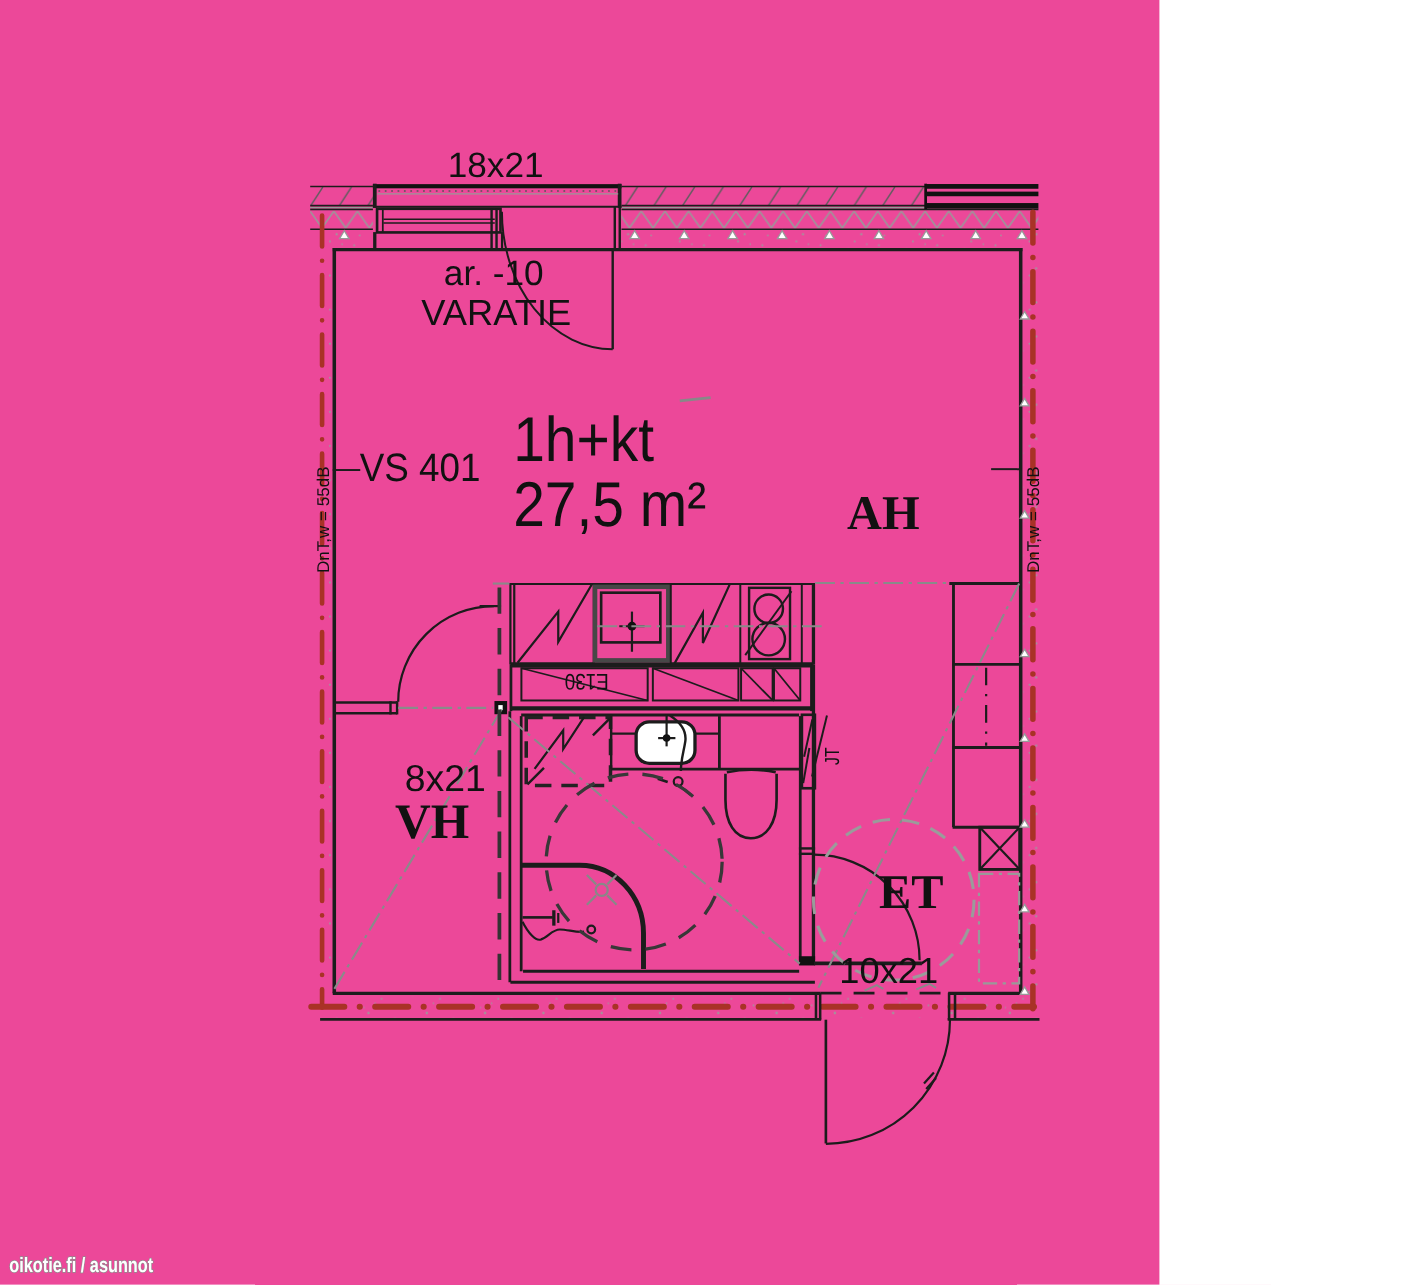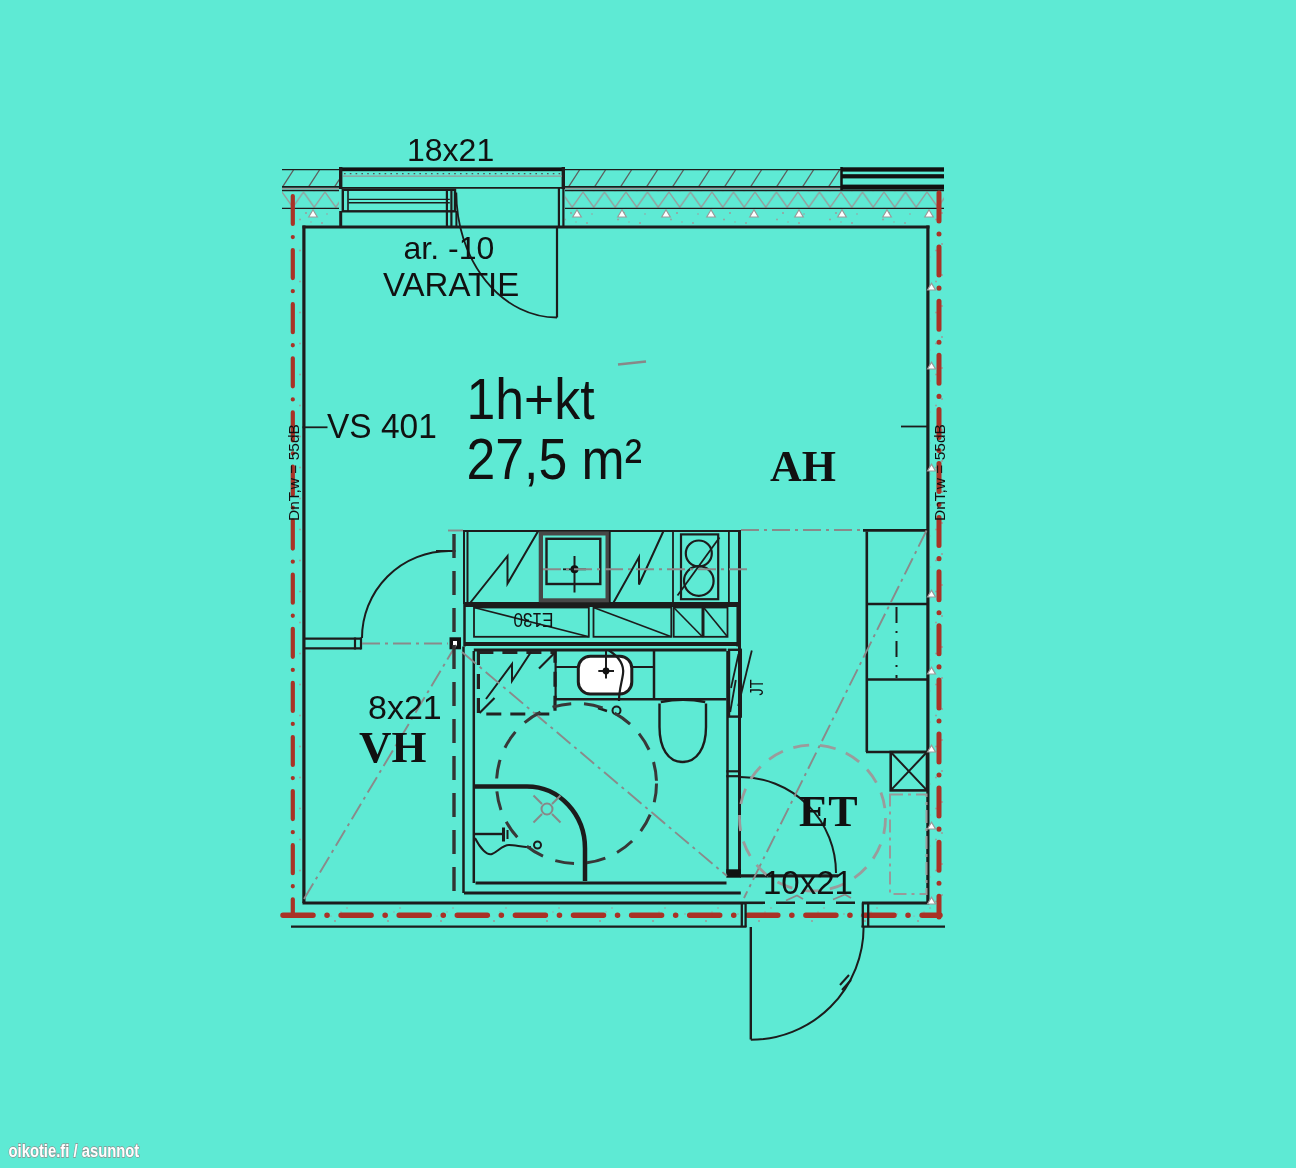--- a/index.html
+++ b/index.html
@@ -1,16 +1,16 @@
 <!DOCTYPE html>
 <html><head>
 <meta charset="utf-8">
 <style>
   html,body{margin:0;padding:0;background:#fff;}
-  #wrap{position:relative;width:1296px;height:1168px;background:#5eead4;overflow:hidden;}
+  #wrap{position:relative;width:1054px;height:1168px;background:#ec4899;overflow:hidden;}
   svg{position:absolute;left:0;top:0;}
   text{font-family:"Liberation Sans",sans-serif;fill:#111;}
   .serif{font-family:"Liberation Serif",serif;font-weight:bold;}
 </style>
 </head>
 <body>
 <div id="wrap">
 <svg width="1296" height="1168" viewBox="0 0 1296 1168">
 <defs>
   <pattern id="ph" width="26" height="17" patternUnits="userSpaceOnUse" patternTransform="translate(282,170)">

